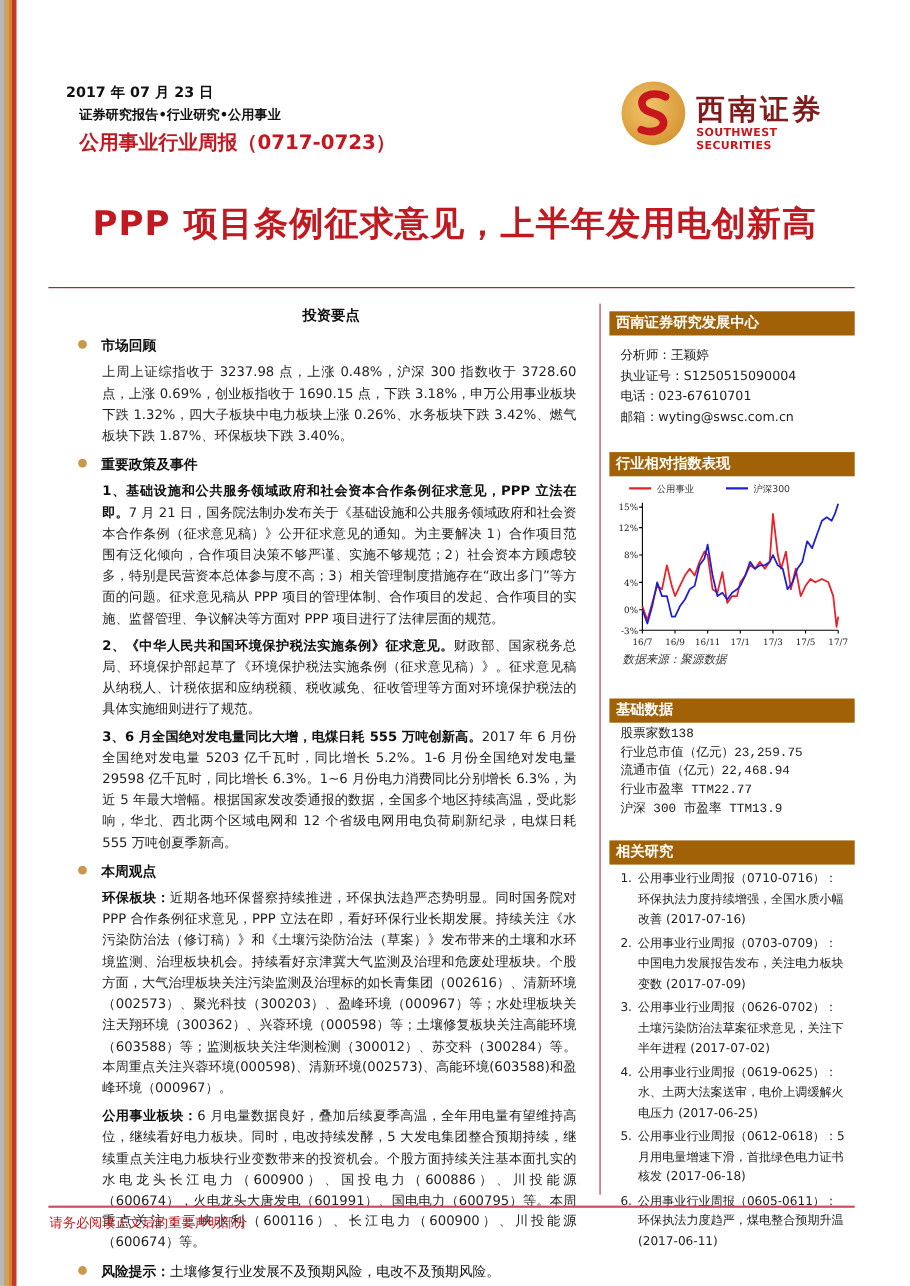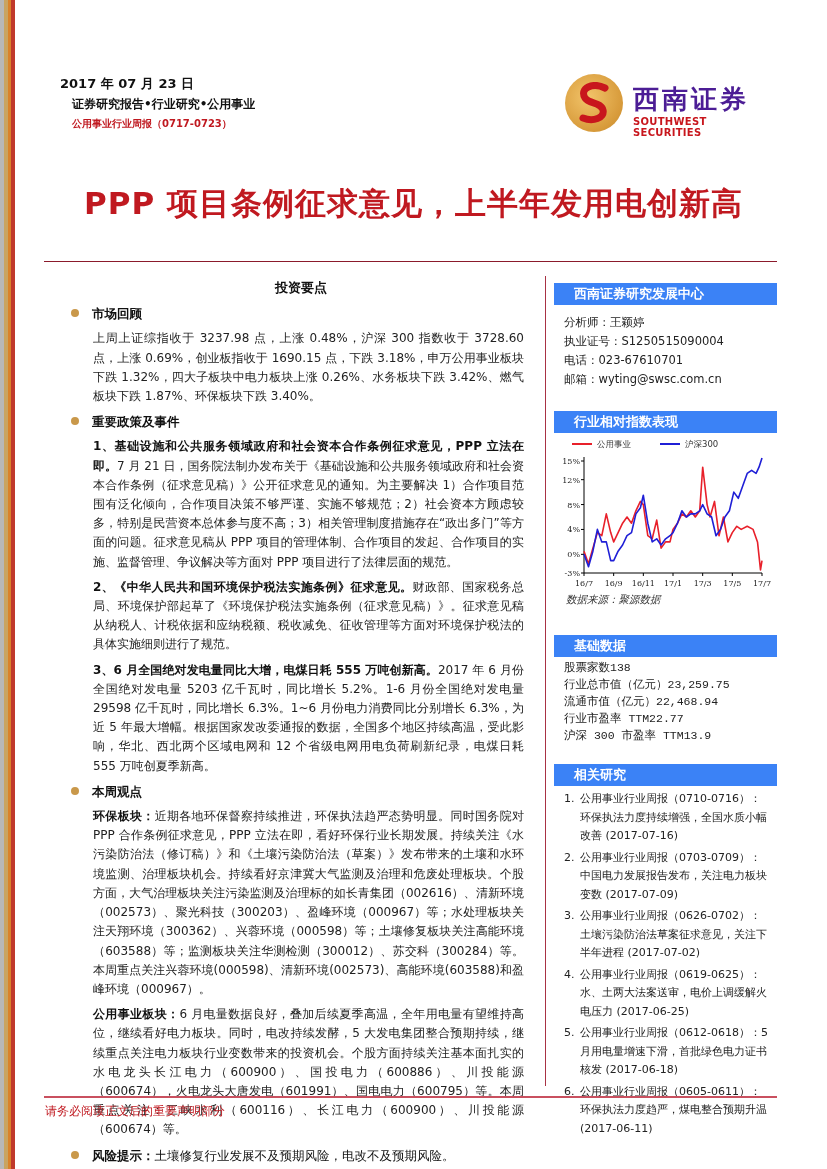--- a/index.html
+++ b/index.html
@@ -4,43 +4,43 @@
 <style>
   html, body { margin:0; padding:0; }
   body {
     width:827px; height:1169px; position:relative; background:#ffffff; overflow:hidden;
     font-family: "DejaVu Sans", "Liberation Sans", sans-serif; color:#222;
   }
   .leftbar { position:absolute; left:0; top:0; width:15px; height:1169px;
     background: linear-gradient(to right, #b8b8b8 0px, #b8b8b8 4px, #c9a461 4px, #c9a461 8px, #d9822b 8px, #d9822b 11px, #c0392b 11px, #c0392b 15px); }
   .hdr-date { position:absolute; left:60px; top:75px; font-size:13px; font-weight:bold; color:#111; }
   .hdr-cat { position:absolute; left:72px; top:96px; font-size:12px; font-weight:bold; color:#111; }
-  .hdr-report { position:absolute; left:72px; top:117px; font-size:10px; font-weight:bold; color:#c01920; }
+  .hdr-report { position:absolute; left:72px; top:117px; font-size:18px; font-weight:bold; color:#c01920; }
   .logo { position:absolute; left:565px; top:72px; width:210px; height:70px; }
   .logo-circle { position:absolute; left:0; top:2px; width:58px; height:58px; border-radius:50%;
     background: radial-gradient(circle at 40% 40%, #f2c46a, #d79a3a 70%, #b9822c); overflow:hidden; }
   .logo-s { position:absolute; left:10px; top:8px; width:38px; height:42px; }
-  .logo-cn { position:absolute; left:68px; top:10px; font-size:26px; font-weight:bold; color:#4c1d95; letter-spacing:3px; font-family:Liberation Sans, sans-serif; }
+  .logo-cn { position:absolute; left:68px; top:10px; font-size:26px; font-weight:bold; color:#7f1d1d; letter-spacing:3px; font-family:Liberation Sans, sans-serif; }
   .logo-en { position:absolute; left:68px; top:44px; font-size:10px; font-weight:bold; color:#c8161d; letter-spacing:0.3px; }
   .title { position:absolute; left:0; width:827px; top:183px; text-align:center; font-size:31px; font-weight:bold; color:#c01920; letter-spacing:1px; }
   .rule-top { position:absolute; left:44px; top:261px; width:733px; height:1px; background:#8b1a2b; }
   .vdivider { position:absolute; left:545px; top:276px; width:1px; height:810px; background:#a83244; }
   .rule-bottom { position:absolute; left:44px; top:1096px; width:733px; height:2px; background:#c9505f; }
   .footer { position:absolute; left:45px; top:1103px; font-size:12px; color:#c01920; font-family:"DejaVu Serif", serif; }
 
   .main { position:absolute; left:62px; top:278px; width:478px; font-size:12px; line-height:19.2px; color:#222; }
   .main h2 { font-size:13px; font-weight:bold; margin:0 0 7px 0; color:#111;text-align:center; }
   .sec { position:relative; margin:0 0 4px 0; }
   .sec-head { font-weight:bold; font-size:12.5px; padding-left:30px; position:relative; margin-bottom:6px; color:#111; }
   .bullet { position:absolute; left:9px; top:5px; width:8px; height:8px; border-radius:50%; background:#c9984a; }
   .para { padding-left:31px; text-align:justify; margin:0 16px 6px 0; }
   .para b { color:#111; }
 
   .side { position:absolute; left:554px; top:283px; width:223px; font-size:11.5px; color:#222; }
-  .side-bar { background:#3b82f6; color:#fff; font-weight:bold; font-size:13px; height:22px; line-height:22px; padding-left:20px; font-family:"DejaVu Serif", serif; }
+  .side-bar { background:#a16207; color:#fff; font-weight:bold; font-size:13px; height:22px; line-height:22px; padding-left:6px; font-family:"DejaVu Serif", serif; }
   .analyst { padding:8px 0 0 10px; line-height:19px; }
   .chart-box { margin-top:0; }
   .chart-svg { display:block; }
   .src { font-style:italic; font-size:10.5px; color:#333; padding-left:12px; margin-top:0; }
   .kv { padding:2px 0 0 10px; line-height:17px; }
   .kv-row { display:flex; justify-content:flex-start; padding-right:6px;font-family:Liberation Mono, monospace; }
   .rel { padding:4px 0 0 10px; line-height:18.5px; font-size:11px; }
   .rel-item { display:flex; margin-bottom:3px; }
   .rel-num { width:16px; flex:none; }
   .rel-text { flex:1; padding-right:6px; }

